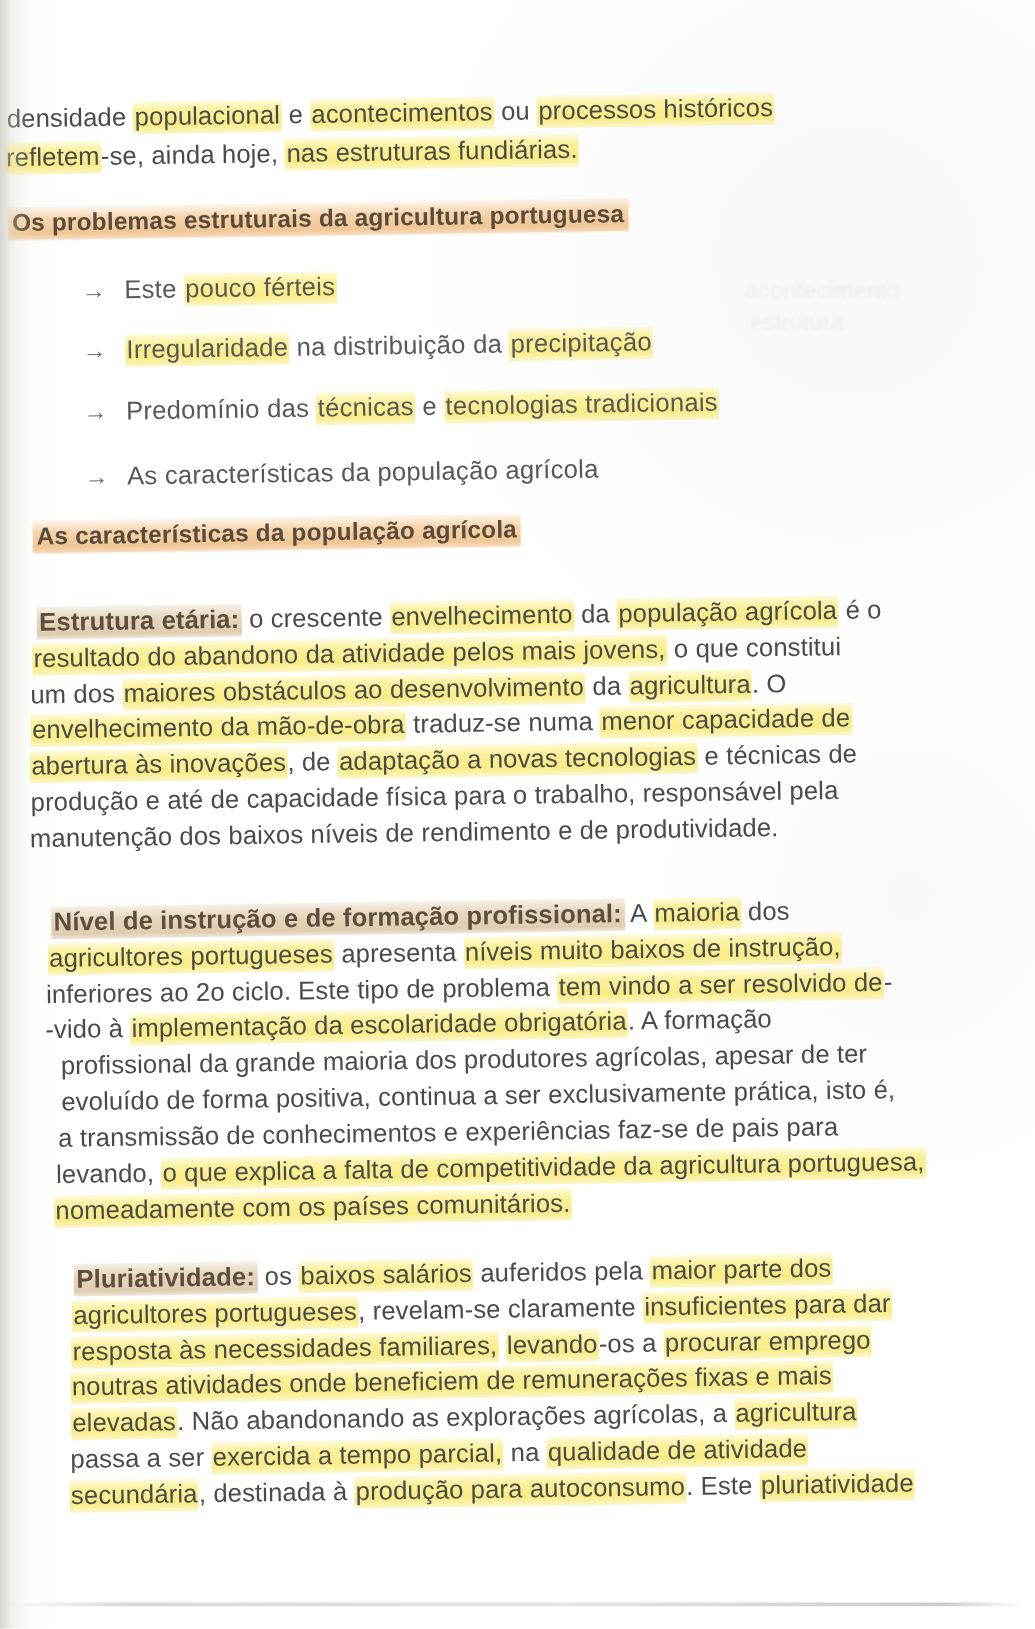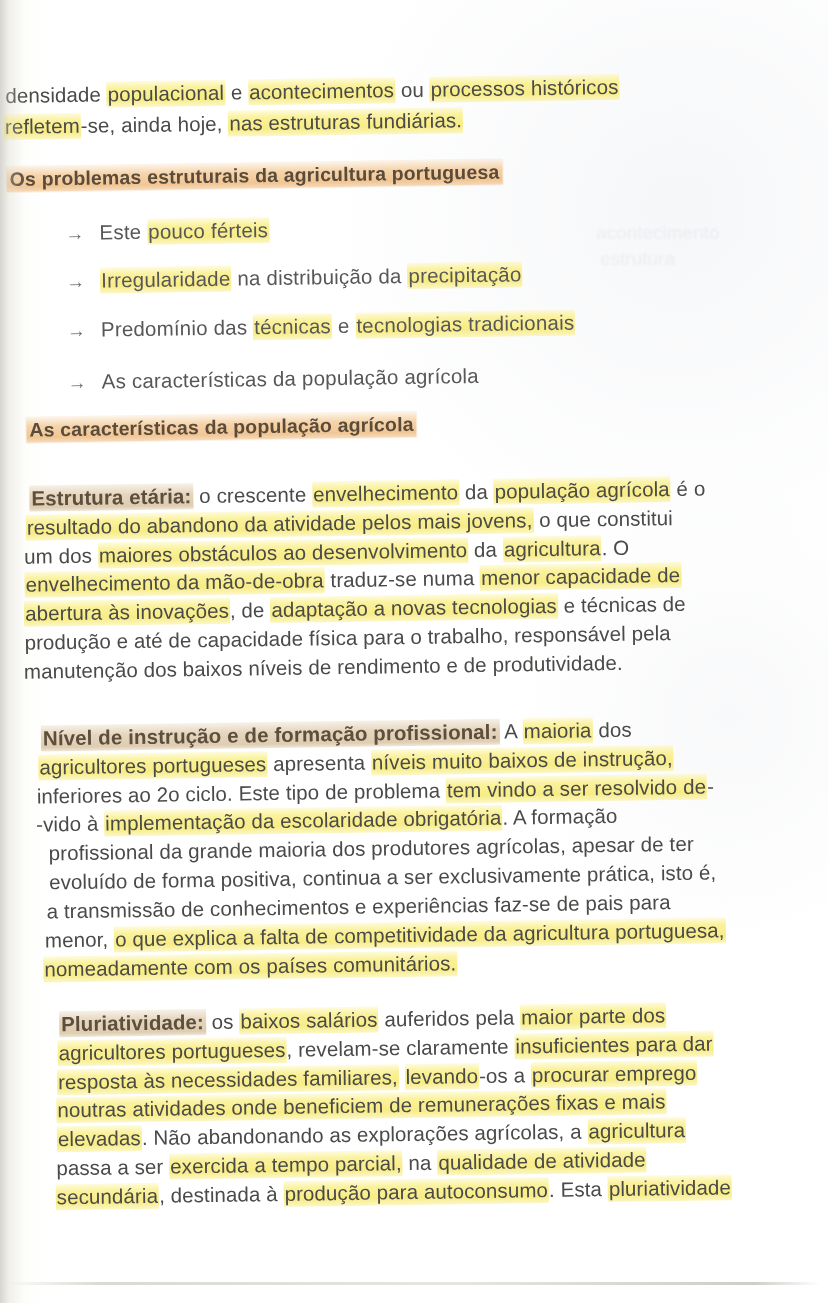--- a/index.html
+++ b/index.html
@@ -172,27 +172,27 @@
 
     <div class="line body-line" style="left:30px; top:729px;">
       <span class="term">Nível de instrução e de formação profissional:</span><span><span> A </span><span class="hl">maioria</span><span> dos</span></span>
     </div>
     <div class="line body-line" style="left:27px; top:758px;"><span class="hl">agricultores portugueses</span><span> apresenta </span><span class="hl">níveis muito baixos de instrução,</span></div>
     <div class="line body-line" style="left:25px; top:787px;"><span>inferiores ao 2o ciclo. Este tipo de problema </span><span class="hl">tem vindo a ser resolvido de</span><span>-</span></div>
     <div class="line body-line" style="left:24px; top:815px;"><span>-vido à </span><span class="hl">implementação da escolaridade obrigatória</span><span>. A formação</span></div>
     <div class="line body-line" style="left:36px; top:844px;"><span>profissional da grande maioria dos produtores agrícolas, apesar de ter</span></div>
     <div class="line body-line" style="left:36px; top:873px;"><span>evoluído de forma positiva, continua a ser exclusivamente prática, isto é,</span></div>
     <div class="line body-line" style="left:33px; top:902px;"><span>a transmissão de conhecimentos e experiências faz-se de pais para</span></div>
-    <div class="line body-line" style="left:31px; top:931px;"><span>menor, </span><span class="hl">o que explica a falta de competitividade da agricultura portuguesa,</span></div>
+    <div class="line body-line" style="left:31px; top:931px;"><span>levando, </span><span class="hl">o que explica a falta de competitividade da agricultura portuguesa,</span></div>
     <div class="line body-line" style="left:29px; top:960px;"><span class="hl">nomeadamente com os países comunitários.</span></div>
 
     <div class="line body-line" style="left:44px; top:1015px;">
       <span class="term">Pluriatividade:</span><span><span> os </span><span class="hl">baixos salários</span><span> auferidos pela </span><span class="hl">maior parte dos</span></span>
     </div>
     <div class="line body-line" style="left:42px; top:1044px;"><span class="hl">agricultores portugueses</span><span>, revelam-se claramente </span><span class="hl">insuficientes para dar</span></div>
     <div class="line body-line" style="left:41px; top:1073px;"><span class="hl">resposta às necessidades familiares,</span><span> </span><span class="hl">levando</span><span>-os a </span><span class="hl">procurar emprego</span></div>
     <div class="line body-line" style="left:40px; top:1101px;"><span class="hl">noutras atividades onde beneficiem de remunerações fixas e mais</span></div>
     <div class="line body-line" style="left:40px; top:1130px;"><span class="hl">elevadas</span><span>. Não abandonando as explorações agrícolas, a </span><span class="hl">agricultura</span></div>
     <div class="line body-line" style="left:39px; top:1159px;"><span>passa a ser </span><span class="hl">exercida a tempo parcial,</span><span> na </span><span class="hl">qualidade de atividade</span></div>
-    <div class="line body-line" style="left:38px; top:1188px;"><span class="hl">secundária</span><span>, destinada à </span><span class="hl">produção para autoconsumo</span><span>. Esta </span><span class="hl">pluriatividade</span></div>
+    <div class="line body-line" style="left:38px; top:1188px;"><span class="hl">secundária</span><span>, destinada à </span><span class="hl">produção para autoconsumo</span><span>. Este </span><span class="hl">pluriatividade</span></div>
 
   </div>
 </div>
 
 </body></html>

